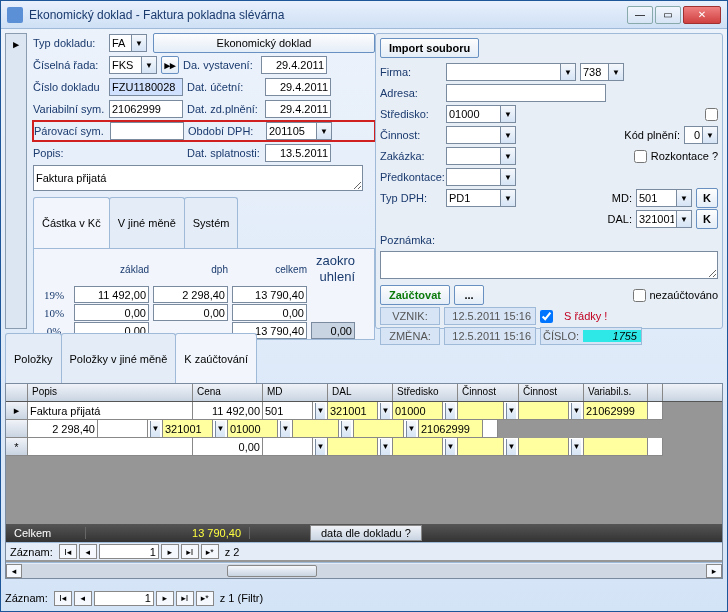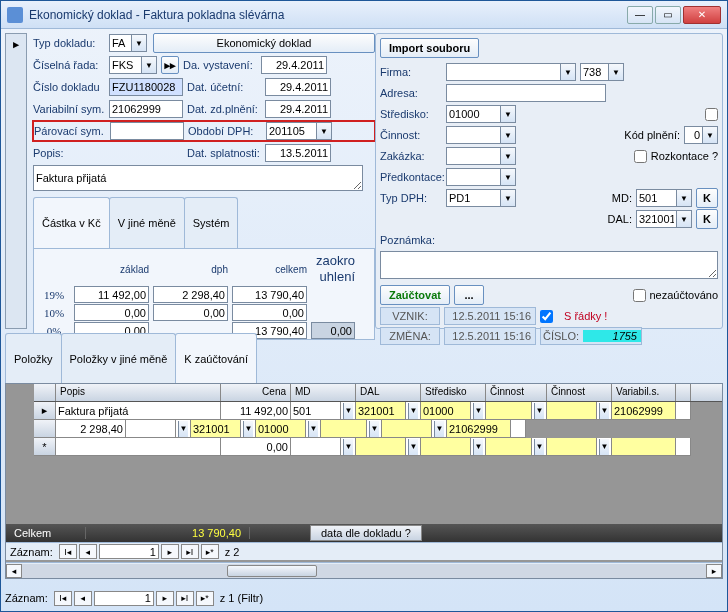--- a/index.html
+++ b/index.html
@@ -44,21 +44,21 @@
 .cb{width:13px;height:13px;}
 .right-row{display:flex;align-items:center;height:20px;margin-bottom:1px;}
 .r-lbl{width:66px;color:#1a3a6e;}
 .textarea-poz{border:1px solid #7a8ba0;background:#fff;width:100%;height:28px;}
 .status-grid{display:grid;grid-template-columns:60px 92px 20px 78px;gap:2px 4px;margin-top:2px;align-items:center;}
 .status-cell{border:1px solid #9fb9d8;background:#d6e4f5;height:18px;display:flex;align-items:center;justify-content:center;color:#555;}
 .cyan{background:#2ee8e8;color:#000;font-style:italic;}
 .right-align{justify-content:flex-end;padding-right:4px;}
 .lower{margin-top:4px;}
 .lower-tabs{display:flex;}
-.grid-area{border:1px solid #7a8ba0;background:#969696;height:196px;position:relative;margin-top:-1px;padding-left:28px;}
+.grid-area{border:1px solid #7a8ba0;background:#969696;height:196px;position:relative;margin-top:-1px;}
 .grid-head{display:flex;background:linear-gradient(#f0f3f8,#c9d4e2);border-bottom:1px solid #555;height:18px;}
 .gh{border-right:1px solid #888;padding:2px 4px;font-size:10px;overflow:hidden;white-space:nowrap;}
 .grid-row{display:flex;height:18px;}
 .gc{border-right:1px solid #888;border-bottom:1px solid #888;background:#fff;padding:1px 2px;overflow:hidden;white-space:nowrap;display:flex;align-items:center;}
 .gc-num{justify-content:flex-end;}
 .gc-yellow{background:#ffffa0;}
 .row-sel{width:22px;background:linear-gradient(#f0f3f8,#c9d4e2);border-right:1px solid #888;border-bottom:1px solid #888;display:flex;align-items:center;justify-content:center;}
 .footer-bar{position:absolute;bottom:36px;left:0;right:0;height:18px;background:linear-gradient(#555,#333);color:#fff;display:flex;align-items:center;}
 .footer-cell{padding:0 8px;border-right:1px solid #666;}
 .footer-yellow{color:#ffff40;}
@@ -310,21 +310,21 @@
     <div class="lower">
       <div class="lower-tabs">
         <div class="tab">Položky</div>
         <div class="tab">Položky v jiné měně</div>
         <div class="tab tab-active">K zaúčtování</div>
       </div>
       <div class="grid-area">
         <div class="grid-head">
           <div class="gh cw1"></div>
           <div class="gh cw2">Popis</div>
-          <div class="gh cw3" style="text-align:right">Cena</div>
+          <div class="gh cw3" style="text-align:left">Cena</div>
           <div class="gh" style="width:65px">MD</div>
           <div class="gh" style="width:65px">DAL</div>
           <div class="gh" style="width:65px">Středisko</div>
           <div class="gh" style="width:61px">Činnost</div>
           <div class="gh" style="width:65px">Činnost</div>
           <div class="gh" style="width:64px">Variabil.s.</div>
           <div class="gh cw10"></div>
         </div>
         <div id="grid-body">
             <div class="grid-row">

